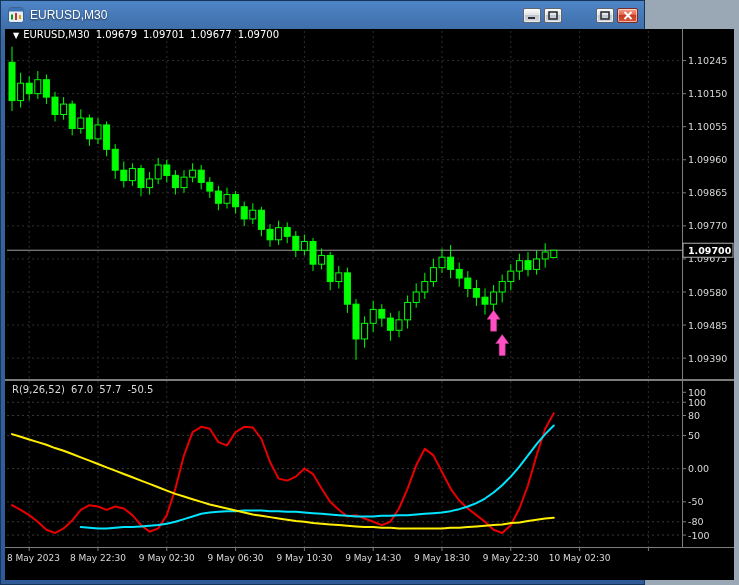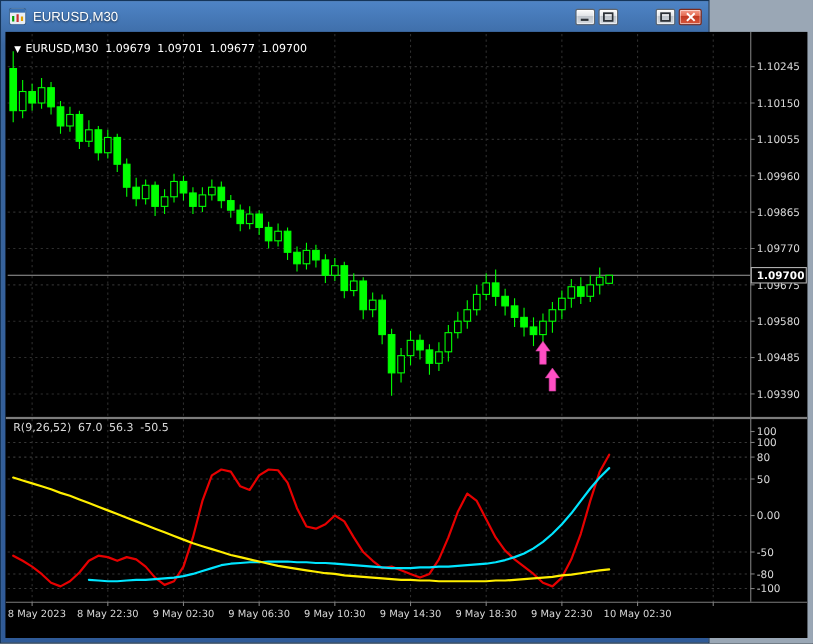--- a/index.html
+++ b/index.html
@@ -22,21 +22,21 @@
     display:flex;align-items:center;justify-content:center;box-sizing:border-box;
     box-shadow:inset 0 0 0 1px rgba(255,255,255,.55);
   }
   .wbtn.close{
     width:21px;
     background:linear-gradient(#f5a08e,#e2654b 45%,#c23a22 46%,#d8573d);
     border-color:#7e2a1a;
   }
   .client{position:relative;width:729px;height:551px;background:#000;overflow:hidden;}
   svg text{font-family:"DejaVu Sans",sans-serif;}
-  .ohlc-info{position:absolute;left:8px;top:10px;color:#ffffff;font:10px "DejaVu Sans",sans-serif;white-space:nowrap;}
+  .ohlc-info{position:absolute;left:8px;top:0;color:#ffffff;font:10px "DejaVu Sans",sans-serif;white-space:nowrap;}
   .ohlc-info .mk{font-size:8px;margin-right:4px;}
   .ohlc-info span{margin-right:6px;}
   .ind-label{position:absolute;left:7px;top:355px;color:#d9d9d9;font:10px "DejaVu Sans",sans-serif;white-space:nowrap;}
   .ind-label span{margin-right:6px;margin-top:40px;}
 </style>
 </head>
 <body>
 
 <div class="window">
 
@@ -320,16 +320,16 @@
           <text x="505.79999999999995" y="532" fill="#d9d9d9" font-size="9" text-anchor="middle">9 May 22:30</text>
           <text x="574.6" y="532" fill="#d9d9d9" font-size="9" text-anchor="middle">10 May 02:30</text>
         </g>
       </svg>
 
     <div class="ohlc-info">
       <span class="mk">▼</span><span>EURUSD,M30</span><span>1.09679</span><span>1.09701</span><span>1.09677</span><span>1.09700</span>
     </div>
 
     <div class="ind-label">
-      <span>R(9,26,52)</span><span>67.0</span><span>56.3</span><span>-50.5</span>
+      <span>R(9,26,52)</span><span>67.0</span><span>57.7</span><span>-50.5</span>
     </div>
   </div>
 </div>
 
 </body></html>

